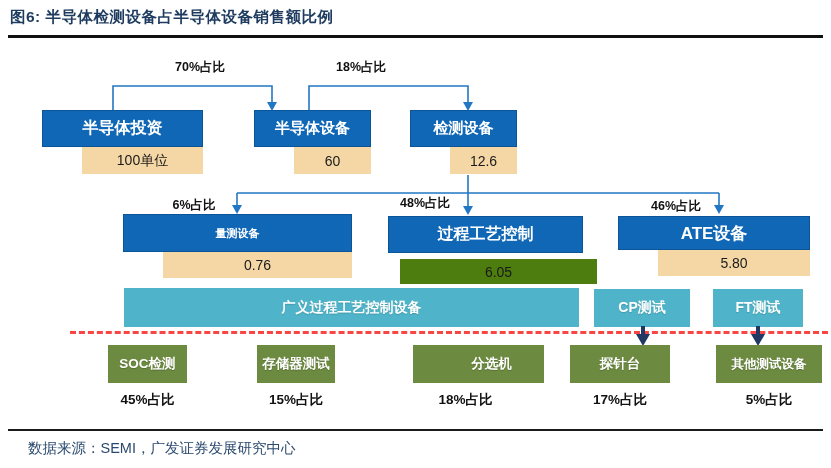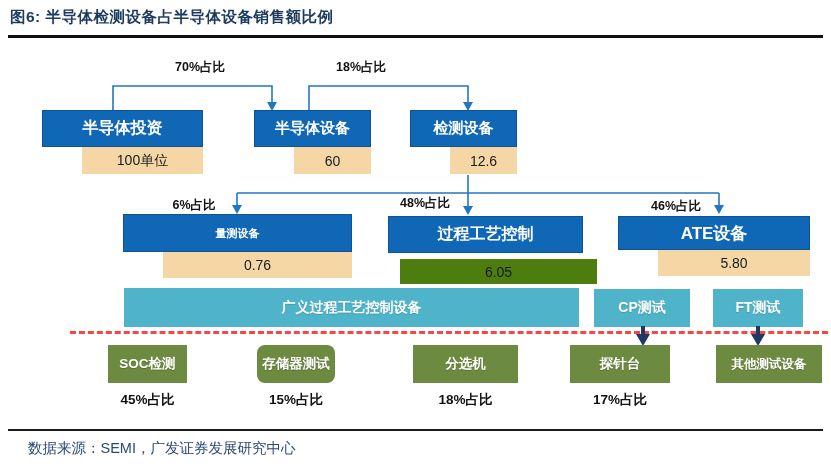--- a/index.html
+++ b/index.html
@@ -118,26 +118,27 @@
   <svg class="svgwrap" style="left:634px;top:326px;" width="18" height="21" viewBox="0 0 18 21">
     <rect x="7" y="0" width="4" height="9" fill="#1f3864"></rect>
     <polygon points="2,8 16,8 9,20" fill="#1f3864"></polygon>
   </svg>
   <svg class="svgwrap" style="left:749px;top:326px;" width="18" height="21" viewBox="0 0 18 21">
     <rect x="7" y="0" width="4" height="9" fill="#1f3864"></rect>
     <polygon points="2,8 16,8 9,20" fill="#1f3864"></polygon>
   </svg>
 
   <div class="green" style="left:108px;width:79px;">SOC检测</div>
-  <div class="green" style="left:257px;width:78px;border-radius:8px;">存储器测试</div>
-  <div class="green" style="left:413px;width:105px;">分选机</div>
+  <div class="green" style="left:257px;width:78px;">存储器测试</div>
+  <div class="green" style="left:413px;width:105px;padding-left:26px;">分选机</div>
   <div class="green" style="left:570px;width:100px;">探针台</div>
   <div class="green" style="left:716px;width:106px;font-size:12.5px;">其他测试设备</div>
 
   <div class="pct pct-lg" style="left:98px;width:99px;">45%占比</div>
   <div class="pct pct-lg" style="left:247px;width:98px;">15%占比</div>
   <div class="pct pct-lg" style="left:403px;width:125px;">18%占比</div>
   <div class="pct pct-lg" style="left:565px;width:110px;">17%占比</div>
+  <div class="pct pct-lg" style="left:714px;width:110px;">5%占比</div>
 
   <div class="rule" style="left:8px;top:429px;width:815px;height:2px;background:#1a1a1a;"></div>
   <div class="footer-text">数据来源：SEMI，广发证券发展研究中心</div>
 
 </div>
 
 </body></html>

